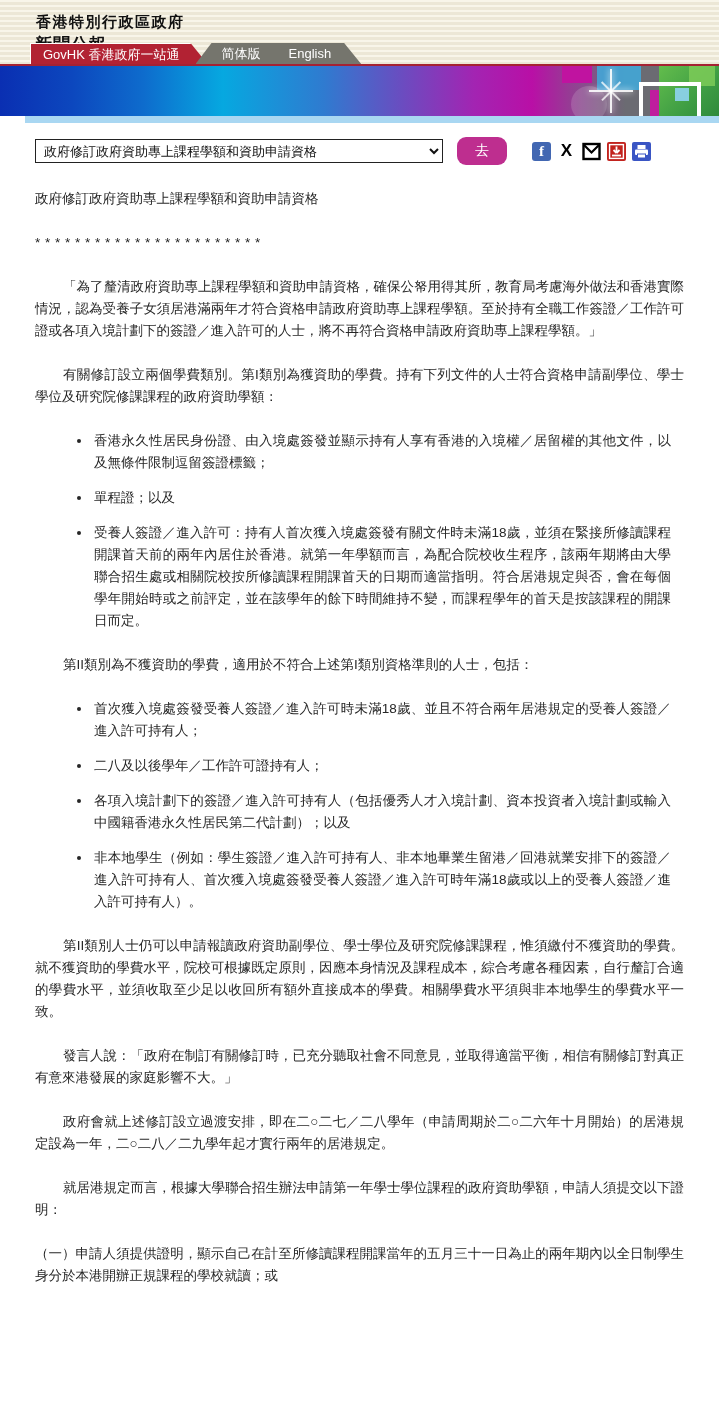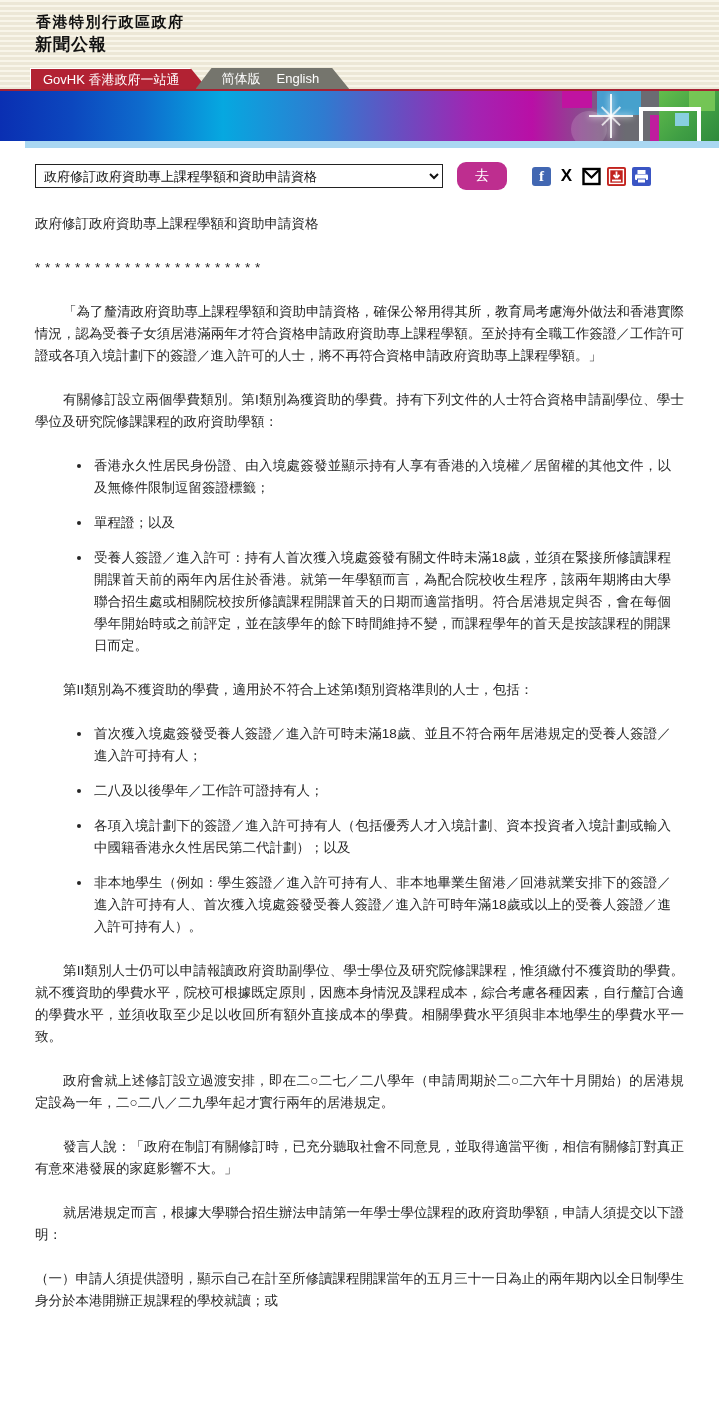--- a/index.html
+++ b/index.html
@@ -7,21 +7,21 @@
   body {
     width: 719px;
     min-height: 1405px;
     background: #ffffff;
     font-family: "Liberation Sans", sans-serif;
     color: #2b2b2b;
   }
 
   
   .masthead {
-    height: 89px;
+    height: 64px;
     background: repeating-linear-gradient(180deg,
       #f8f5e9 0px, #f8f5e9 2px,
       #ece7d6 2px, #ece7d6 5px);
     position: relative;
   }
   .gov-title {
     position: absolute; left: 36px; top: 13px;
     font-size: 15px; font-weight: bold; color: #111;
     letter-spacing: 1.5px;
   }
@@ -40,21 +40,21 @@
     padding: 0 28px 0 12px;
     clip-path: polygon(0 0, calc(100% - 17px) 0, 100% 100%, 0 100%);
     border-top: 1px solid #fff;
     border-left: 1px solid #fff;
   }
   .tab-gray {
     background: var(--tab-gray, #75756D);
     margin-left: -12px;
     padding: 0 30px 0 26px;
     clip-path: polygon(16px 0, calc(100% - 17px) 0, 100% 100%, 0 100%);
-    display: flex; gap: 16px;
+    display: flex; gap: 28px;
   }
   .tab-gray a { color: #fff; text-decoration: none; line-height: 21px; font-size: 13px; }
 
   .red-rule { height: 2px; background: var(--rule-red, #A52233); }
 
   
   .banner {
     position: relative; height: 50px; overflow: hidden;
     background: linear-gradient(90deg,
       #0a2fb2 0%, #0c47be 10%, #0e6ccd 20%, #06a8e0 31%,
@@ -208,18 +208,18 @@
   <p class="indent">第II類別為不獲資助的學費，適用於不符合上述第I類別資格準則的人士，包括：</p>
 
   <ul>
     <li>首次獲入境處簽發受養人簽證／進入許可時未滿18歲、並且不符合兩年居港規定的受養人簽證／進入許可持有人；</li>
     <li>二八及以後學年／工作許可證持有人；</li>
     <li>各項入境計劃下的簽證／進入許可持有人（包括優秀人才入境計劃、資本投資者入境計劃或輸入中國籍香港永久性居民第二代計劃）；以及</li>
     <li>非本地學生（例如：學生簽證／進入許可持有人、非本地畢業生留港／回港就業安排下的簽證／進入許可持有人、首次獲入境處簽發受養人簽證／進入許可時年滿18歲或以上的受養人簽證／進入許可持有人）。</li>
   </ul>
 
   <p class="indent">第II類別人士仍可以申請報讀政府資助副學位、學士學位及研究院修課課程，惟須繳付不獲資助的學費。就不獲資助的學費水平，院校可根據既定原則，因應本身情況及課程成本，綜合考慮各種因素，自行釐訂合適的學費水平，並須收取至少足以收回所有額外直接成本的學費。相關學費水平須與非本地學生的學費水平一致。</p>
+  <p class="indent">發言人說：「政府在制訂有關修訂時，已充分聽取社會不同意見，並取得適當平衡，相信有關修訂對真正有意來港發展的家庭影響不大。」</p>
   <p class="indent">政府會就上述修訂設立過渡安排，即在二○二七／二八學年（申請周期於二○二六年十月開始）的居港規定設為一年，二○二八／二九學年起才實行兩年的居港規定。</p>
-  <p class="indent">發言人說：「政府在制訂有關修訂時，已充分聽取社會不同意見，並取得適當平衡，相信有關修訂對真正有意來港發展的家庭影響不大。」</p>
   <p class="indent">就居港規定而言，根據大學聯合招生辦法申請第一年學士學位課程的政府資助學額，申請人須提交以下證明：</p>
   <p>（一）申請人須提供證明，顯示自己在計至所修讀課程開課當年的五月三十一日為止的兩年期內以全日制學生身分於本港開辦正規課程的學校就讀；或</p>
 
 </main>
 
 </body></html>

